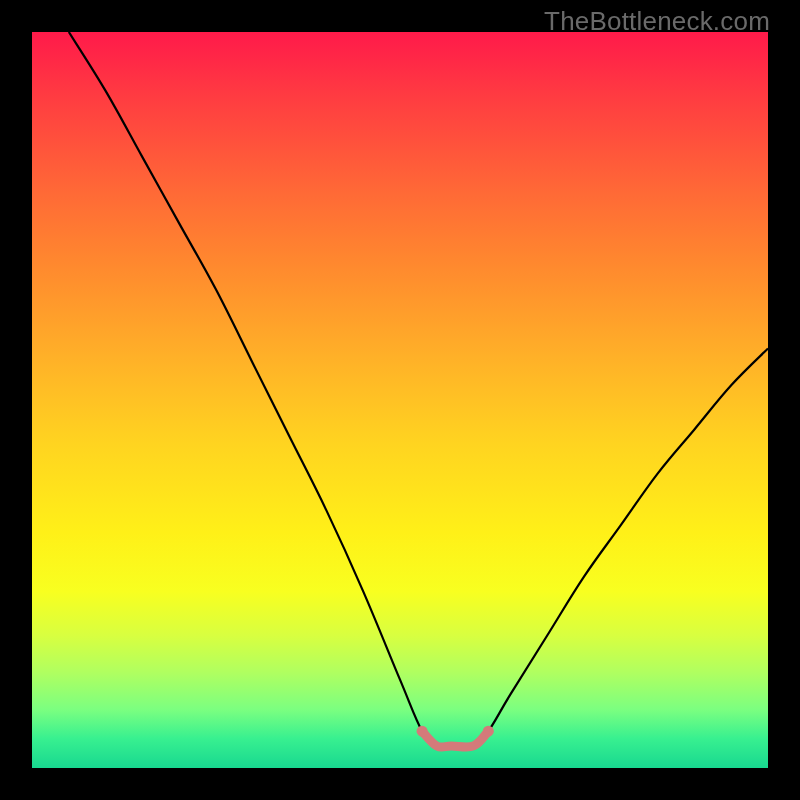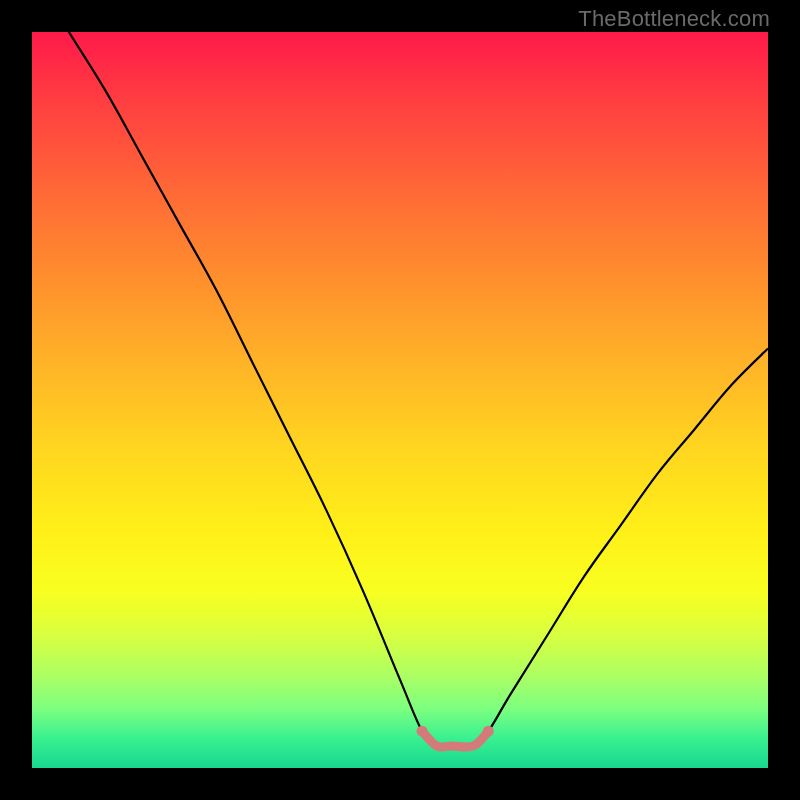--- a/index.html
+++ b/index.html
@@ -45,21 +45,21 @@
       #7cff80 92%,
       #38f090 96%,
       #18d890 100%
     );
   }
   .watermark {
     position: absolute;
     top: 6px;
     right: 30px;
     color: #6a6a6a;
-    font-size: 22px;
+    font-size: 26px;
     font-weight: 500;
     letter-spacing: 0.2px;
     user-select: none;
   }
   svg.curve-layer {
     position: absolute;
     inset: 0;
   }
 </style>
 </head>

